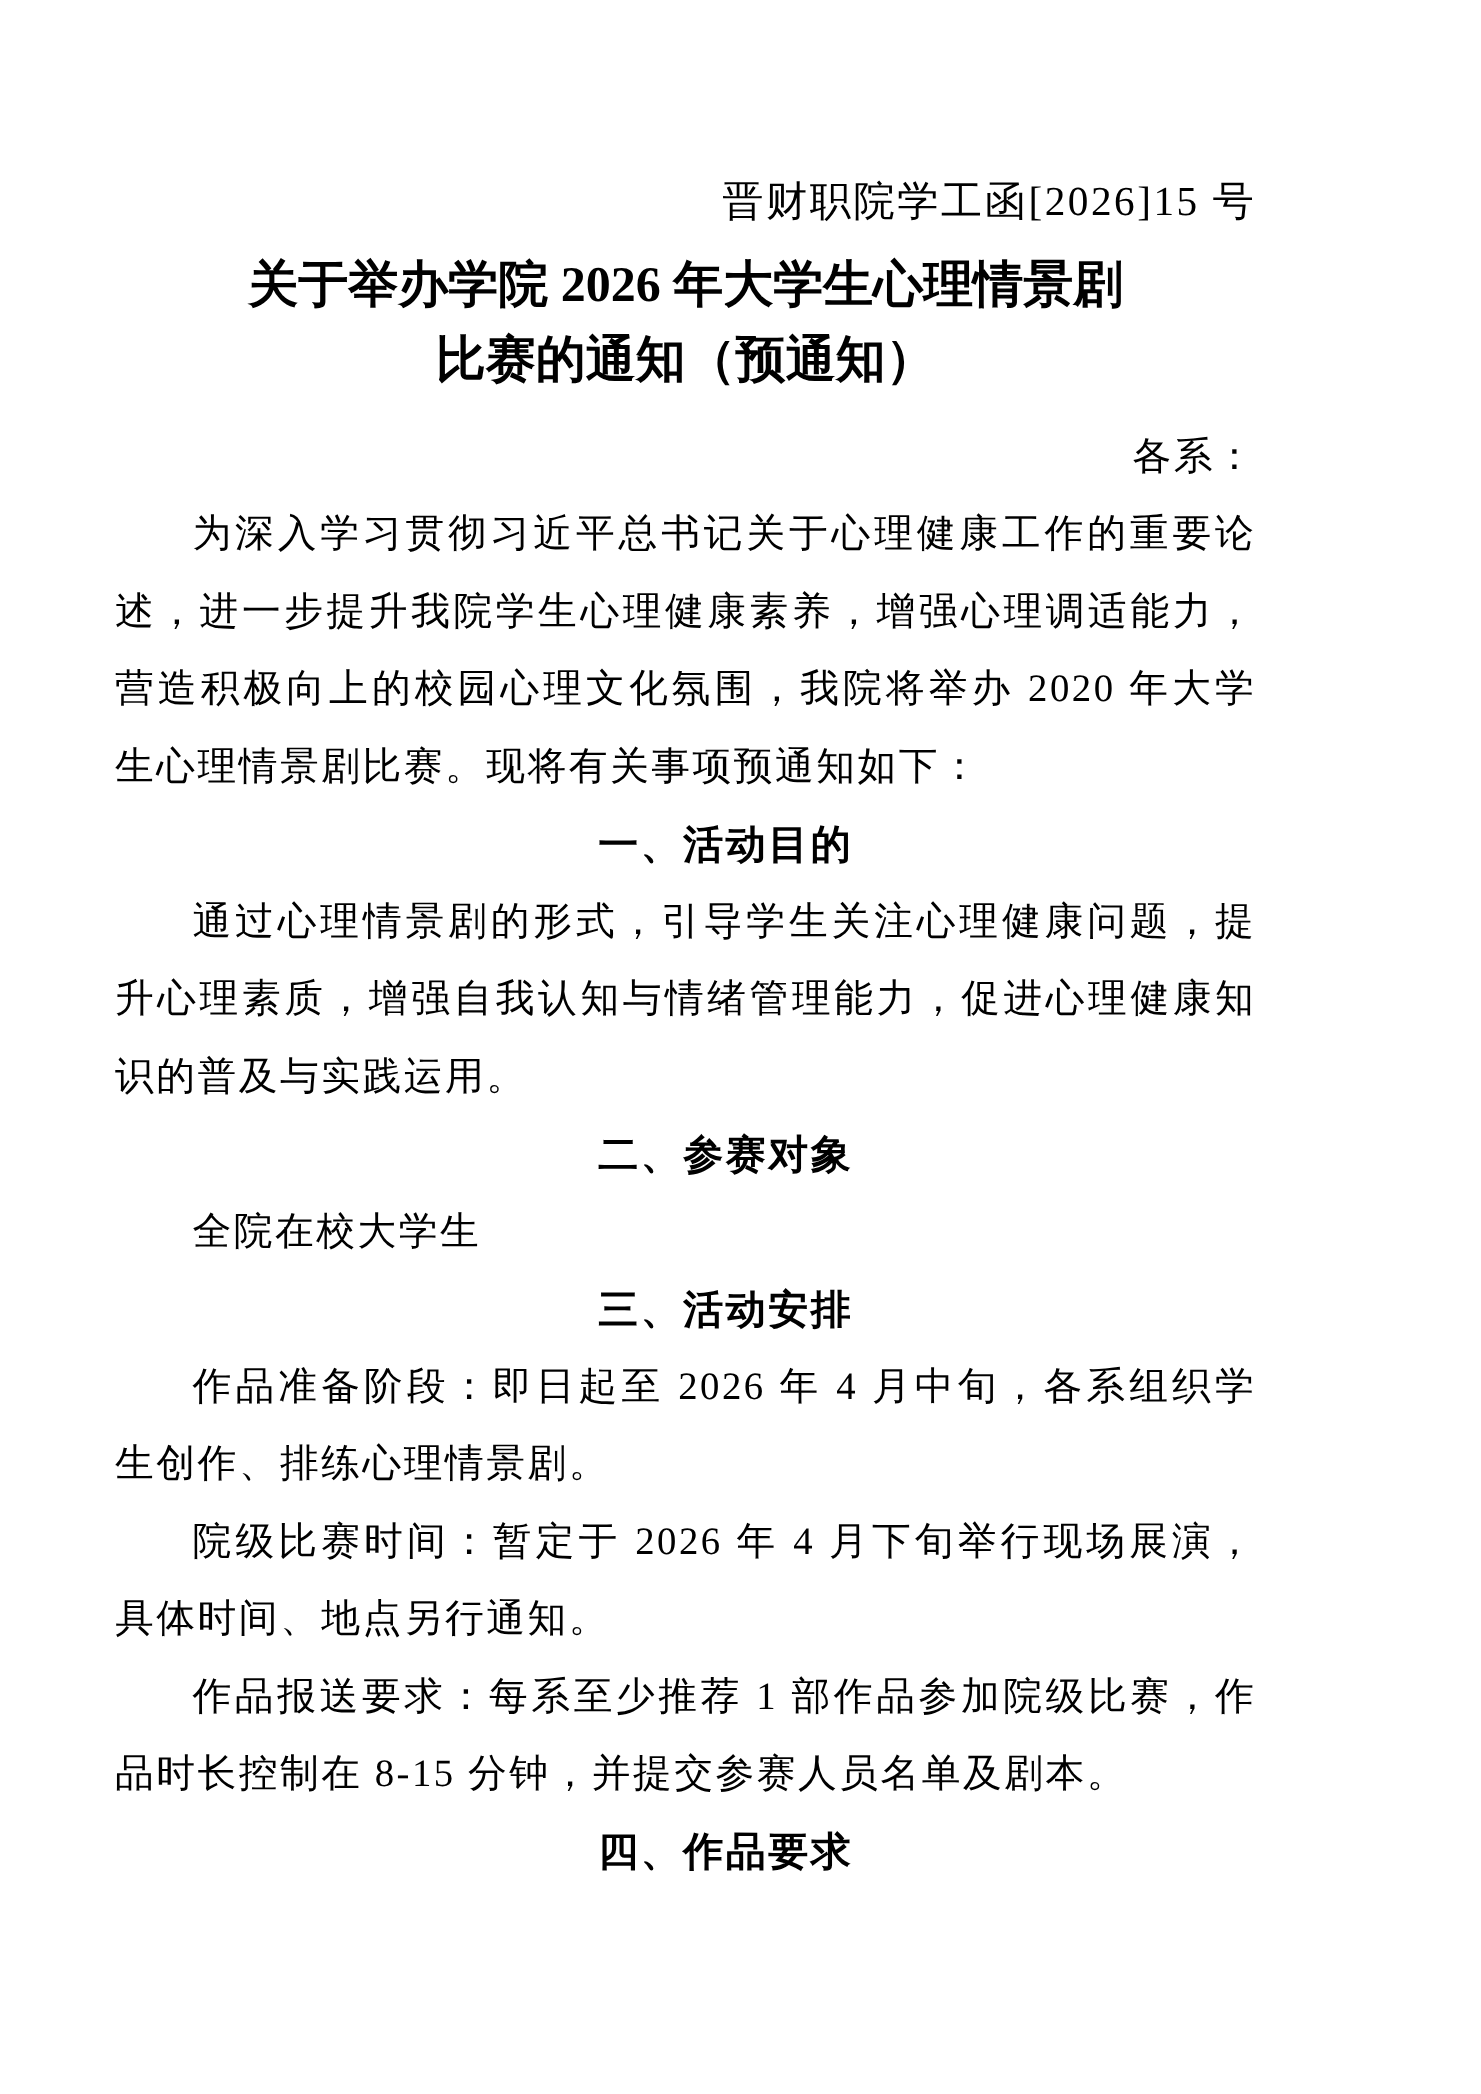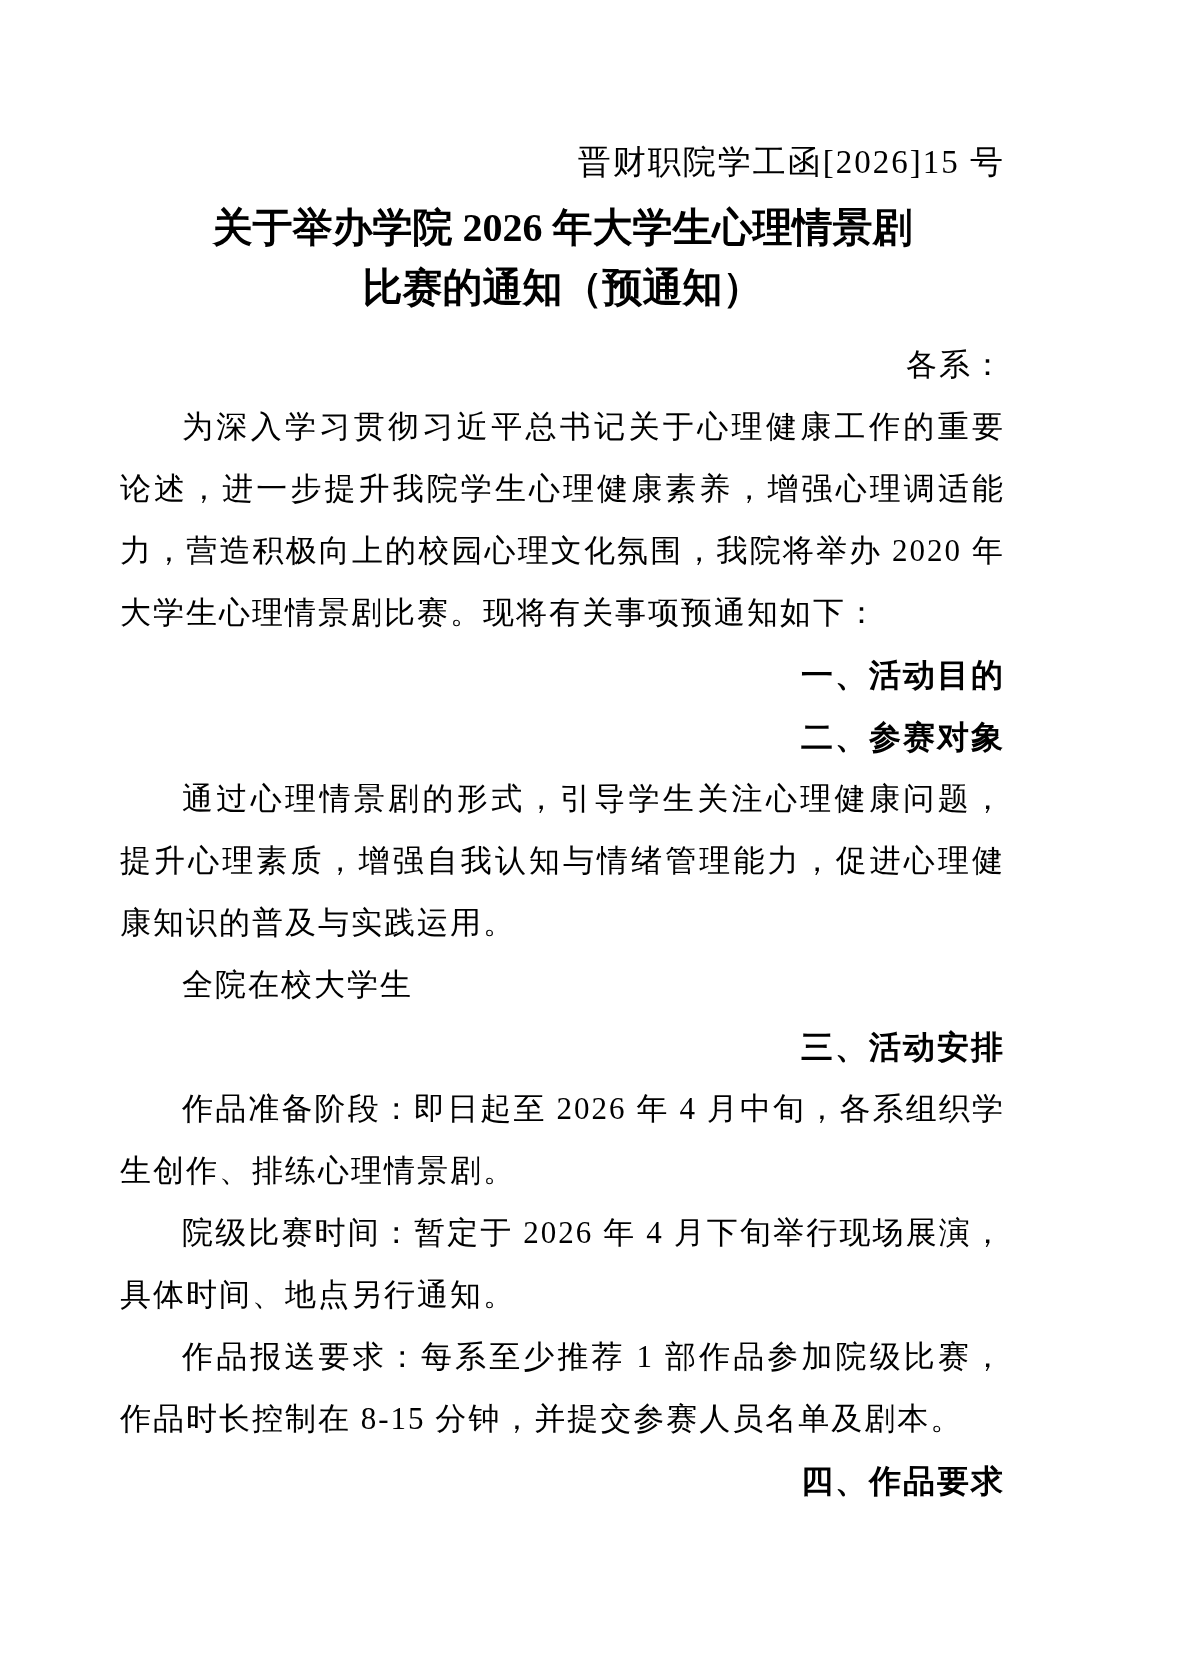--- a/index.html
+++ b/index.html
@@ -7,21 +7,21 @@
     padding: 0;
     background: #ffffff;
   }
   .page {
     position: relative;
     width: 1185px;
     height: 1675px;
     background: #ffffff;
     color: #000000;
     box-sizing: border-box;
-    padding: 140px 180px 0 120px;
+    padding: 140px 180px 0 92px;
     overflow: hidden;
     font-family: "Liberation Serif", serif;
   }
   .doc-number {
     text-align: right;
     font-size: 33px;
     line-height: 44px;
     letter-spacing: 2px;
     white-space: nowrap;
   }
@@ -47,43 +47,43 @@
     text-indent: 0;
     text-align: right;
   }
   .block.paragraph {
     text-indent: 2em;
     text-align: justify;
     text-justify: inter-ideograph;
   }
   .block.heading {
     text-indent: 2em;
-    text-align: right;
+    text-align: center;
     font-family: "Liberation Sans", "DejaVu Sans", sans-serif;
     font-weight: 700;
     font-size: 32px;
   }
 </style>
 </head>
 <body>
 
 <div class="page">
   <div class="doc-number">晋财职院学工函[2026]15 号</div>
 
   <div class="title">
     <div>关于举办学院 2026 年大学生心理情景剧</div>
     <div>比赛的通知（预通知）</div>
   </div>
 
   <div class="blocks">
       <div class="block salutation">各系：</div>
       <div class="block paragraph">为深入学习贯彻习近平总书记关于心理健康工作的重要论述，进一步提升我院学生心理健康素养，增强心理调适能力，营造积极向上的校园心理文化氛围，我院将举办 2020 年大学生心理情景剧比赛。现将有关事项预通知如下：</div>
       <div class="block heading">一、活动目的</div>
+      <div class="block paragraph">通过心理情景剧的形式，引导学生关注心理健康问题，提升心理素质，增强自我认知与情绪管理能力，促进心理健康知识的普及与实践运用。</div>
       <div class="block heading">二、参赛对象</div>
-      <div class="block paragraph">通过心理情景剧的形式，引导学生关注心理健康问题，提升心理素质，增强自我认知与情绪管理能力，促进心理健康知识的普及与实践运用。</div>
       <div class="block paragraph">全院在校大学生</div>
       <div class="block heading">三、活动安排</div>
       <div class="block paragraph">作品准备阶段：即日起至 2026 年 4 月中旬，各系组织学生创作、排练心理情景剧。</div>
       <div class="block paragraph">院级比赛时间：暂定于 2026 年 4 月下旬举行现场展演，具体时间、地点另行通知。</div>
       <div class="block paragraph">作品报送要求：每系至少推荐 1 部作品参加院级比赛，作品时长控制在 8-15 分钟，并提交参赛人员名单及剧本。</div>
       <div class="block heading">四、作品要求</div>
     </div>
 </div>
 
 </body></html>

